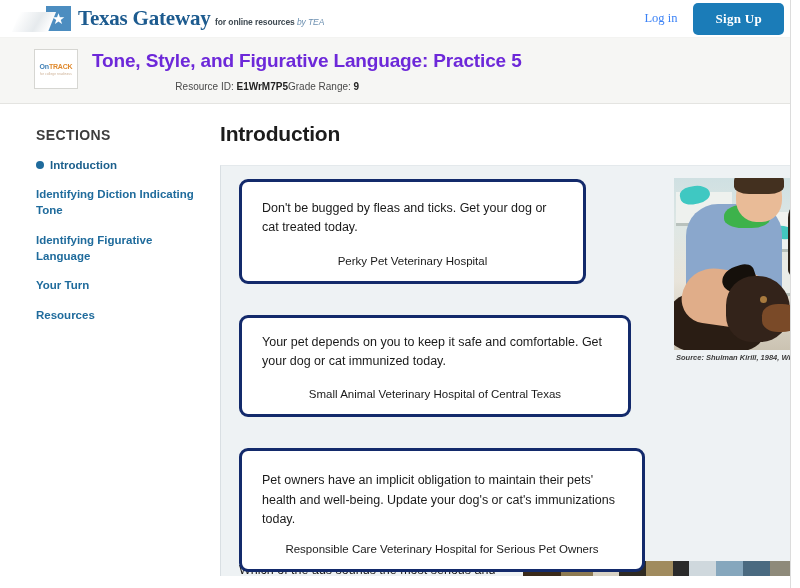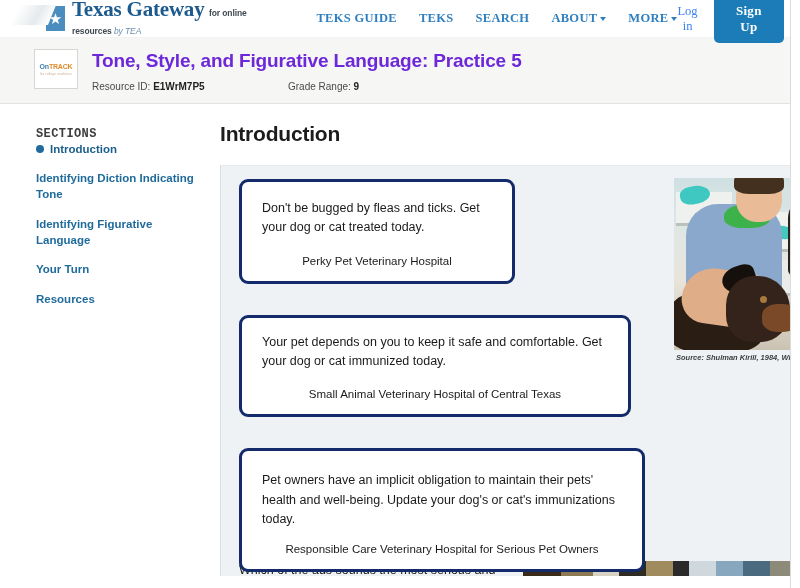--- a/index.html
+++ b/index.html
@@ -152,43 +152,44 @@
     color: #6d28d9;
     letter-spacing: -0.15px;
     line-height: 1.2;
   }
   .res-sub {
     margin-top: 8px;
     display: flex;
     gap: 0;
     font-size: 10px;
     color: #4a4a4a;
+    text-align: right;
   }
   .res-sub .lbl { color: #4a4a4a; }
   .res-sub .val { font-weight: bold; color: #222; }
   .res-field-1 { width: 196px; }
 
   
   .page-body {
     display: flex;
     height: 472px;
   }
 
   
   .sidebar {
     width: 198px;
     padding: 23px 0 0 36px;
     flex-shrink: 0;
   }
   .sections-label {
-    font-size: 12px;
+    font-size: 14px;
     font-weight: bold;
     color: #3d3d3d;
     letter-spacing: 0.4px;
-    font-family: Liberation Mono, monospace;
+    margin-bottom: 14px;
   }
   .side-item {
     font-size: 11.5px;
     font-weight: bold;
     color: #1f6b9c;
     line-height: 1.42;
     margin-bottom: 13px;
     cursor: pointer;
     max-width: 160px;
     position: relative;
@@ -225,21 +226,21 @@
     height: 420px;
   }
   .ad-box {
     background: #ffffff;
     border: 3px solid #132a6b;
     border-radius: 9px;
     padding: 17px 20px 14px 20px;
     position: relative;
     z-index: 3;
   }
-  .ad-box.b1 { width: 276px; margin-bottom: 31px; }
+  .ad-box.b1 { width: 347px; margin-bottom: 31px; }
   .ad-box.b2 { width: 392px; margin-bottom: 31px; padding-top: 15px; }
   .ad-box.b3 { width: 406px; padding-top: 20px; }
   .ad-text {
     font-size: 12.5px;
     color: #1a1a1a;
     line-height: 1.55;
   }
   .ad-attrib {
     font-size: 11.5px;
     color: #1a1a1a;
@@ -419,27 +420,20 @@
 <div class="topbar">
   <div class="logo-wrap">
     <span class="logo-swoosh"></span>
     <span class="logo-star">★</span>
     <span class="logo-text">
       <span class="logo-title">Texas Gateway</span>
       <span class="logo-sub"><span>for online resources</span> <i>by TEA</i></span>
     </span>
   </div>
 
-  <div class="nav-links">
-    <span class="nav-link">TEKS GUIDE</span>
-    <span class="nav-link">TEKS</span>
-    <span class="nav-link">SEARCH</span>
-    <span class="nav-link"><span>ABOUT</span><i class="caret"></i></span>
-    <span class="nav-link"><span>MORE</span><i class="caret"></i></span>
-  </div>
 
   <div class="nav-right">
     <span class="login-link">Log in</span>
     <button class="signup-btn">Sign Up</button>
   </div>
 </div>
 <div class="divider"></div>
 
 <div class="res-header">
   <div class="res-thumb">

